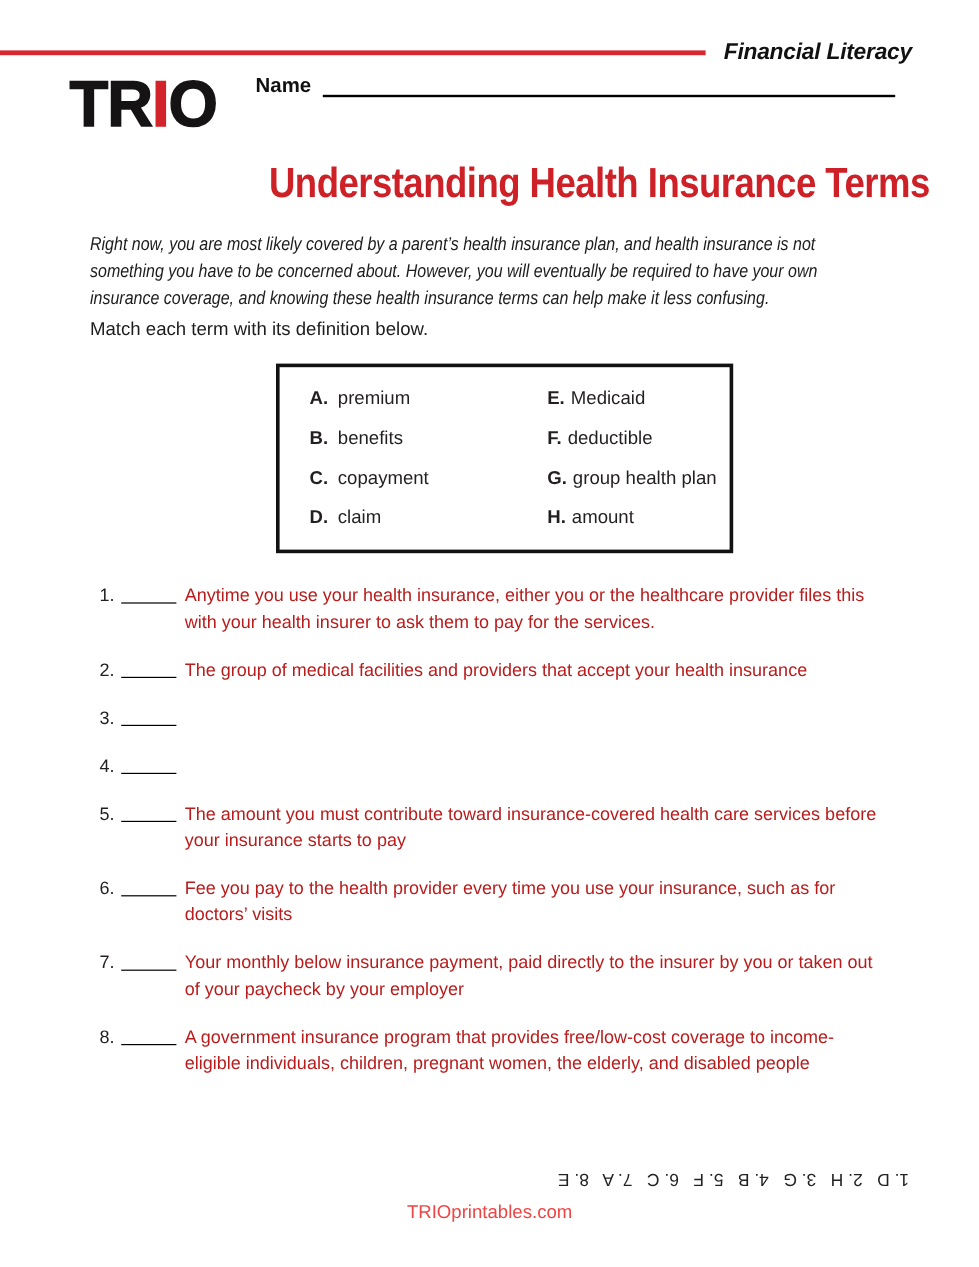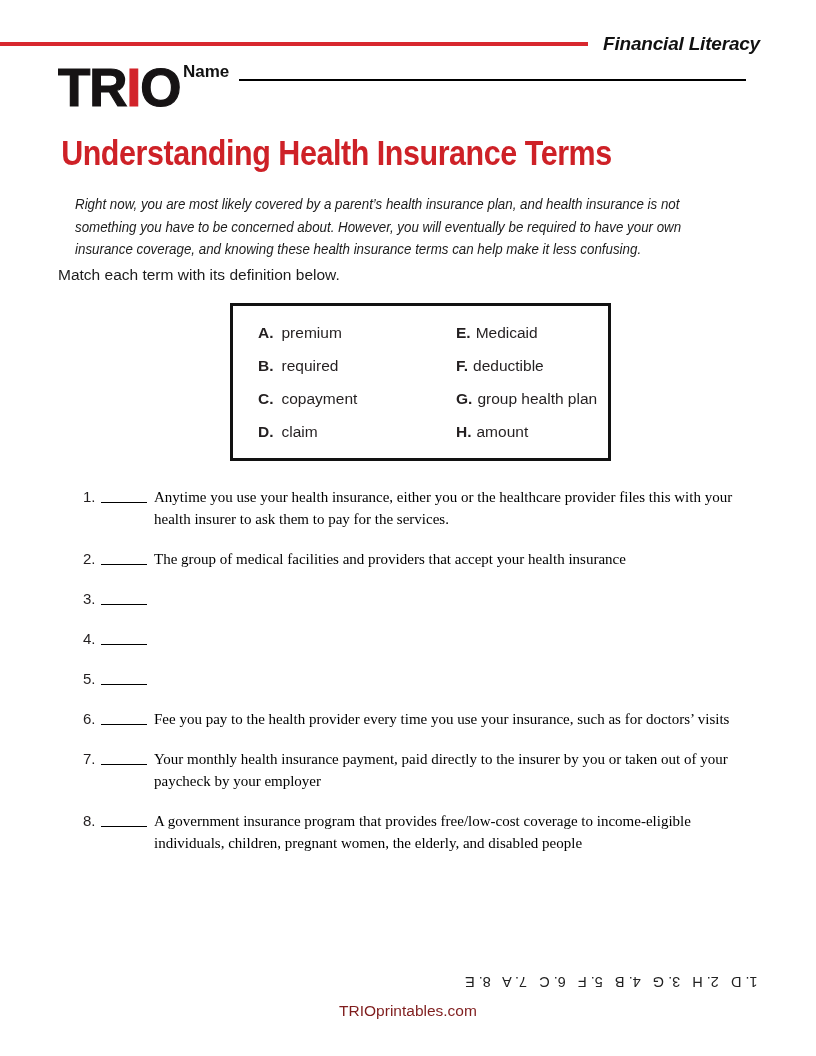--- a/index.html
+++ b/index.html
@@ -32,45 +32,45 @@
   .trio-logo {
     font-size:54px; font-weight:bold; line-height:0.95;
     letter-spacing:-1px; color:#161314;
     transform:scaleX(0.98); transform-origin:left bottom;
     -webkit-text-stroke:1.2px currentColor;
     white-space:nowrap;
   }
   .trio-logo .logo-i { color:#d2232a; -webkit-text-stroke:1.2px #d2232a; }
   .name-row {
     flex:1; display:flex; align-items:flex-end;
-    margin-bottom:8px;
+    margin-left:30px; margin-bottom:8px;
   }
   .name-label { font-weight:bold; font-size:17px; color:#111; }
   .name-line {
     flex:1; margin-left:10px; margin-bottom:1px;
     border-bottom:2px solid #000; height:18px;
   }
 
   
-  .title-wrap { position:absolute; top:133px; left:0; width:100%; text-align:left;padding-left:20px; }
+  .title-wrap { position:absolute; top:133px; left:0; width:100%; text-align:right;padding-left:20px; }
   .worksheet-title {
     display:inline-block;
     font-size:35px; font-weight:bold; color:#ce2127;
     letter-spacing:-0.5px; white-space:nowrap;
     transform:scaleX(0.87); transform-origin:center;
   }
 
   
   .intro-wrap { position:absolute; top:193px; left:75px; width:760px; }
   .intro-text {
     font-style:italic; font-size:15.5px; line-height:22.5px; color:#1c1c1c;
     width:760px; transform:scaleX(0.86); transform-origin:left top;
   }
 
-  .instructions { position:absolute; top:266px; left:58px; font-size:15.5px; color:#1c1c1c; }
+  .instructions { position:absolute; top:266px; left:75px; font-size:15.5px; color:#1c1c1c; }
 
   
   .terms-box {
     position:absolute; top:303px; left:230px; width:381px; height:158px;
     border:3px solid #121212; background:#fff;
   }
   .terms-grid {
     display:grid; grid-template-columns:198px 1fr;
     padding:10px 0 0 25px;
   }
@@ -79,32 +79,32 @@
   .term-item.right-col .term-letter { margin-right:5px; }
 
   
   .questions { position:absolute; top:486px; left:83px; width:662px; }
   .question-item { display:flex; align-items:flex-start; margin-bottom:18px; font-size:15px; line-height:22px; }
   .question-number { flex:none; width:17px; }
   .answer-blank {
     flex:none; width:46px; height:17px; margin:0 7px 0 1px;
     border-bottom:1.7px solid #000;
   }
-  .question-text { flex:none; max-width:585px; color:#000000;font-family:Liberation Serif, serif; }
+  .question-text { flex:none; max-width:585px; color:#b91c1c; }
 
   
   .answer-key {
     position:absolute; top:974px; right:58px;
     font-size:14.5px; color:#222; white-space:pre;
     transform:rotate(180deg);
   }
 
   
   .footer { position:absolute; top:1002px; left:0; width:100%; text-align:center; }
-  .footer-site { font-size:15.5px; color:#7f1d1d; }
+  .footer-site { font-size:15.5px; color:#ef4444; }
 </style>
 </head>
 <body>
 
 <div class="page">
 
   <div class="header-row">
     <div class="header-rule"></div>
     <div class="category-label">Financial Literacy</div>
   </div>
@@ -132,21 +132,21 @@
       <div class="term-item">
         <span class="term-letter">A.</span>
         <span class="term-label">premium</span>
       </div>
       <div class="term-item right-col">
         <span class="term-letter">E.</span>
         <span class="term-label">Medicaid</span>
       </div>
       <div class="term-item">
         <span class="term-letter">B.</span>
-        <span class="term-label">required</span>
+        <span class="term-label">benefits</span>
       </div>
       <div class="term-item right-col">
         <span class="term-letter">F.</span>
         <span class="term-label">deductible</span>
       </div>
       <div class="term-item">
         <span class="term-letter">C.</span>
         <span class="term-label">copayment</span>
       </div>
       <div class="term-item right-col">
@@ -179,30 +179,31 @@
       <span class="question-number">3.</span>
       <span class="answer-blank"></span>
     </div>
     <div class="question-item">
       <span class="question-number">4.</span>
       <span class="answer-blank"></span>
     </div>
     <div class="question-item">
       <span class="question-number">5.</span>
       <span class="answer-blank"></span>
+      <span class="question-text">The amount you must contribute toward insurance-covered health care services before your insurance starts to pay</span>
     </div>
     <div class="question-item">
       <span class="question-number">6.</span>
       <span class="answer-blank"></span>
       <span class="question-text">Fee you pay to the health provider every time you use your insurance, such as for doctors’ visits</span>
     </div>
     <div class="question-item">
       <span class="question-number">7.</span>
       <span class="answer-blank"></span>
-      <span class="question-text">Your monthly health insurance payment, paid directly to the insurer by you or taken out of your paycheck by your employer</span>
+      <span class="question-text">Your monthly below insurance payment, paid directly to the insurer by you or taken out of your paycheck by your employer</span>
     </div>
     <div class="question-item">
       <span class="question-number">8.</span>
       <span class="answer-blank"></span>
       <span class="question-text">A government insurance program that provides free/low-cost coverage to income-eligible individuals, children, pregnant women, the elderly, and disabled people</span>
     </div>
   </div>
 
   <div class="answer-key">1. D   2. H   3. G   4. B   5. F   6. C   7. A   8. E</div>
 

